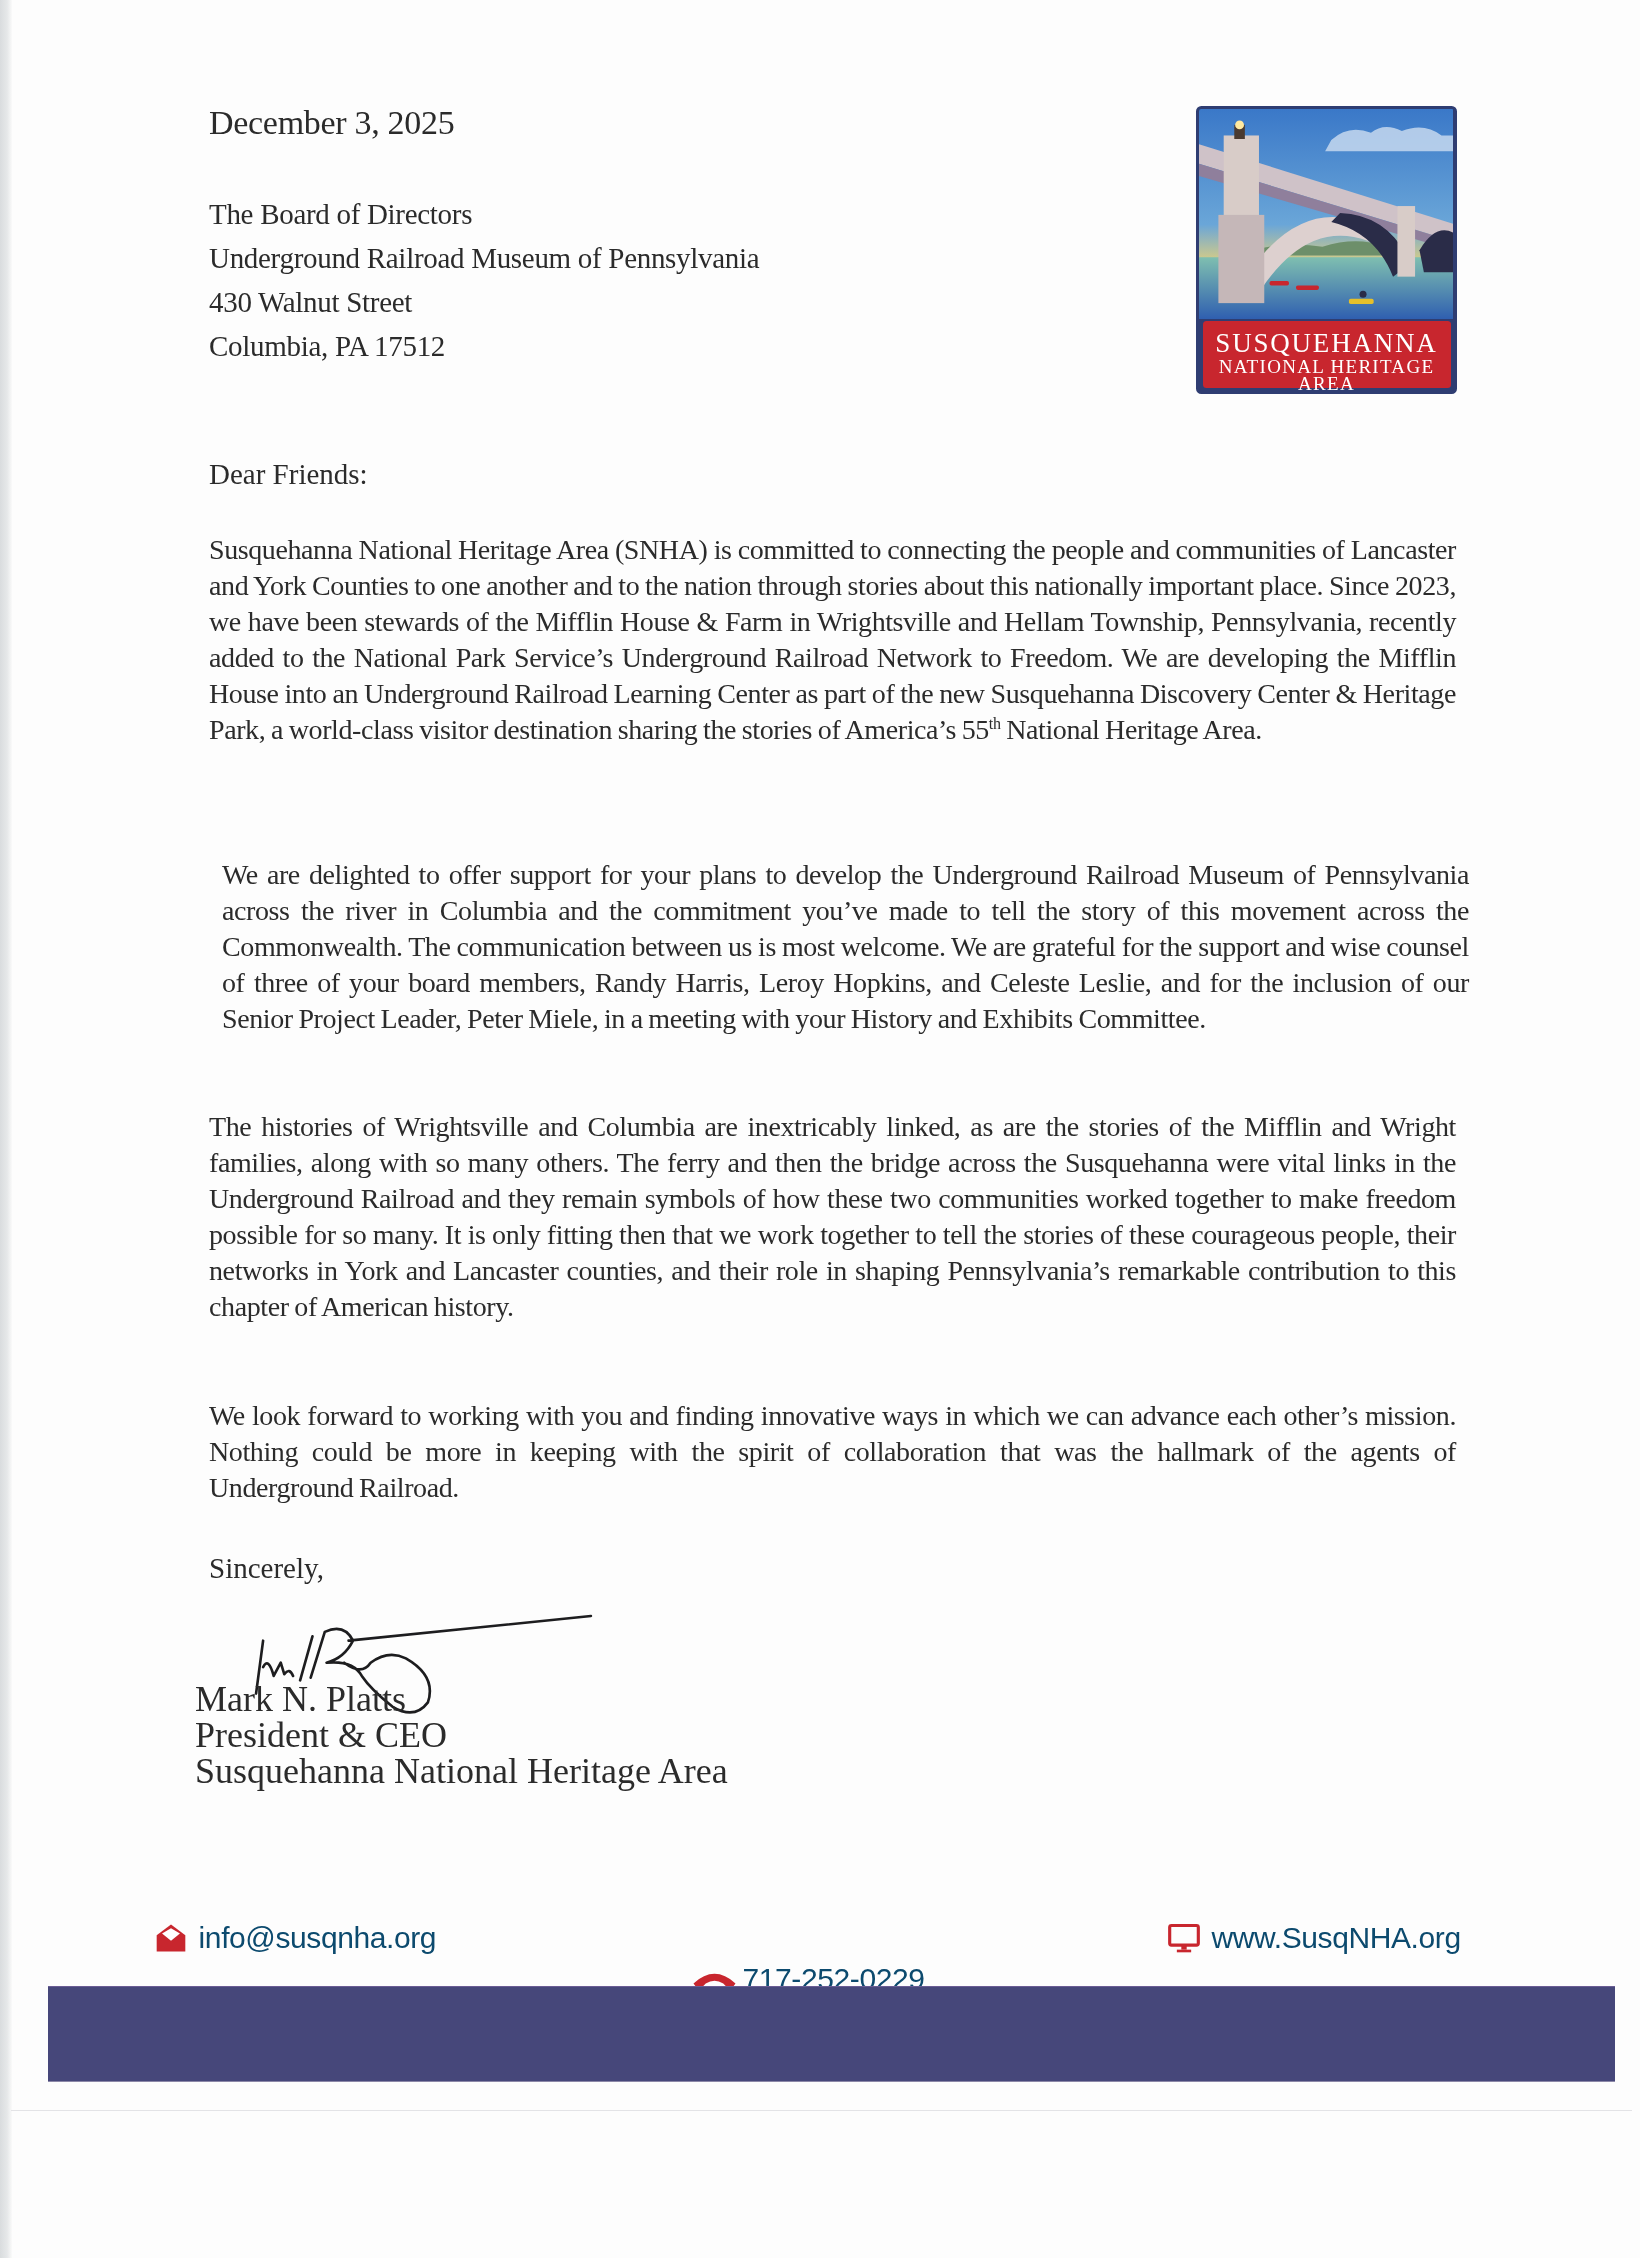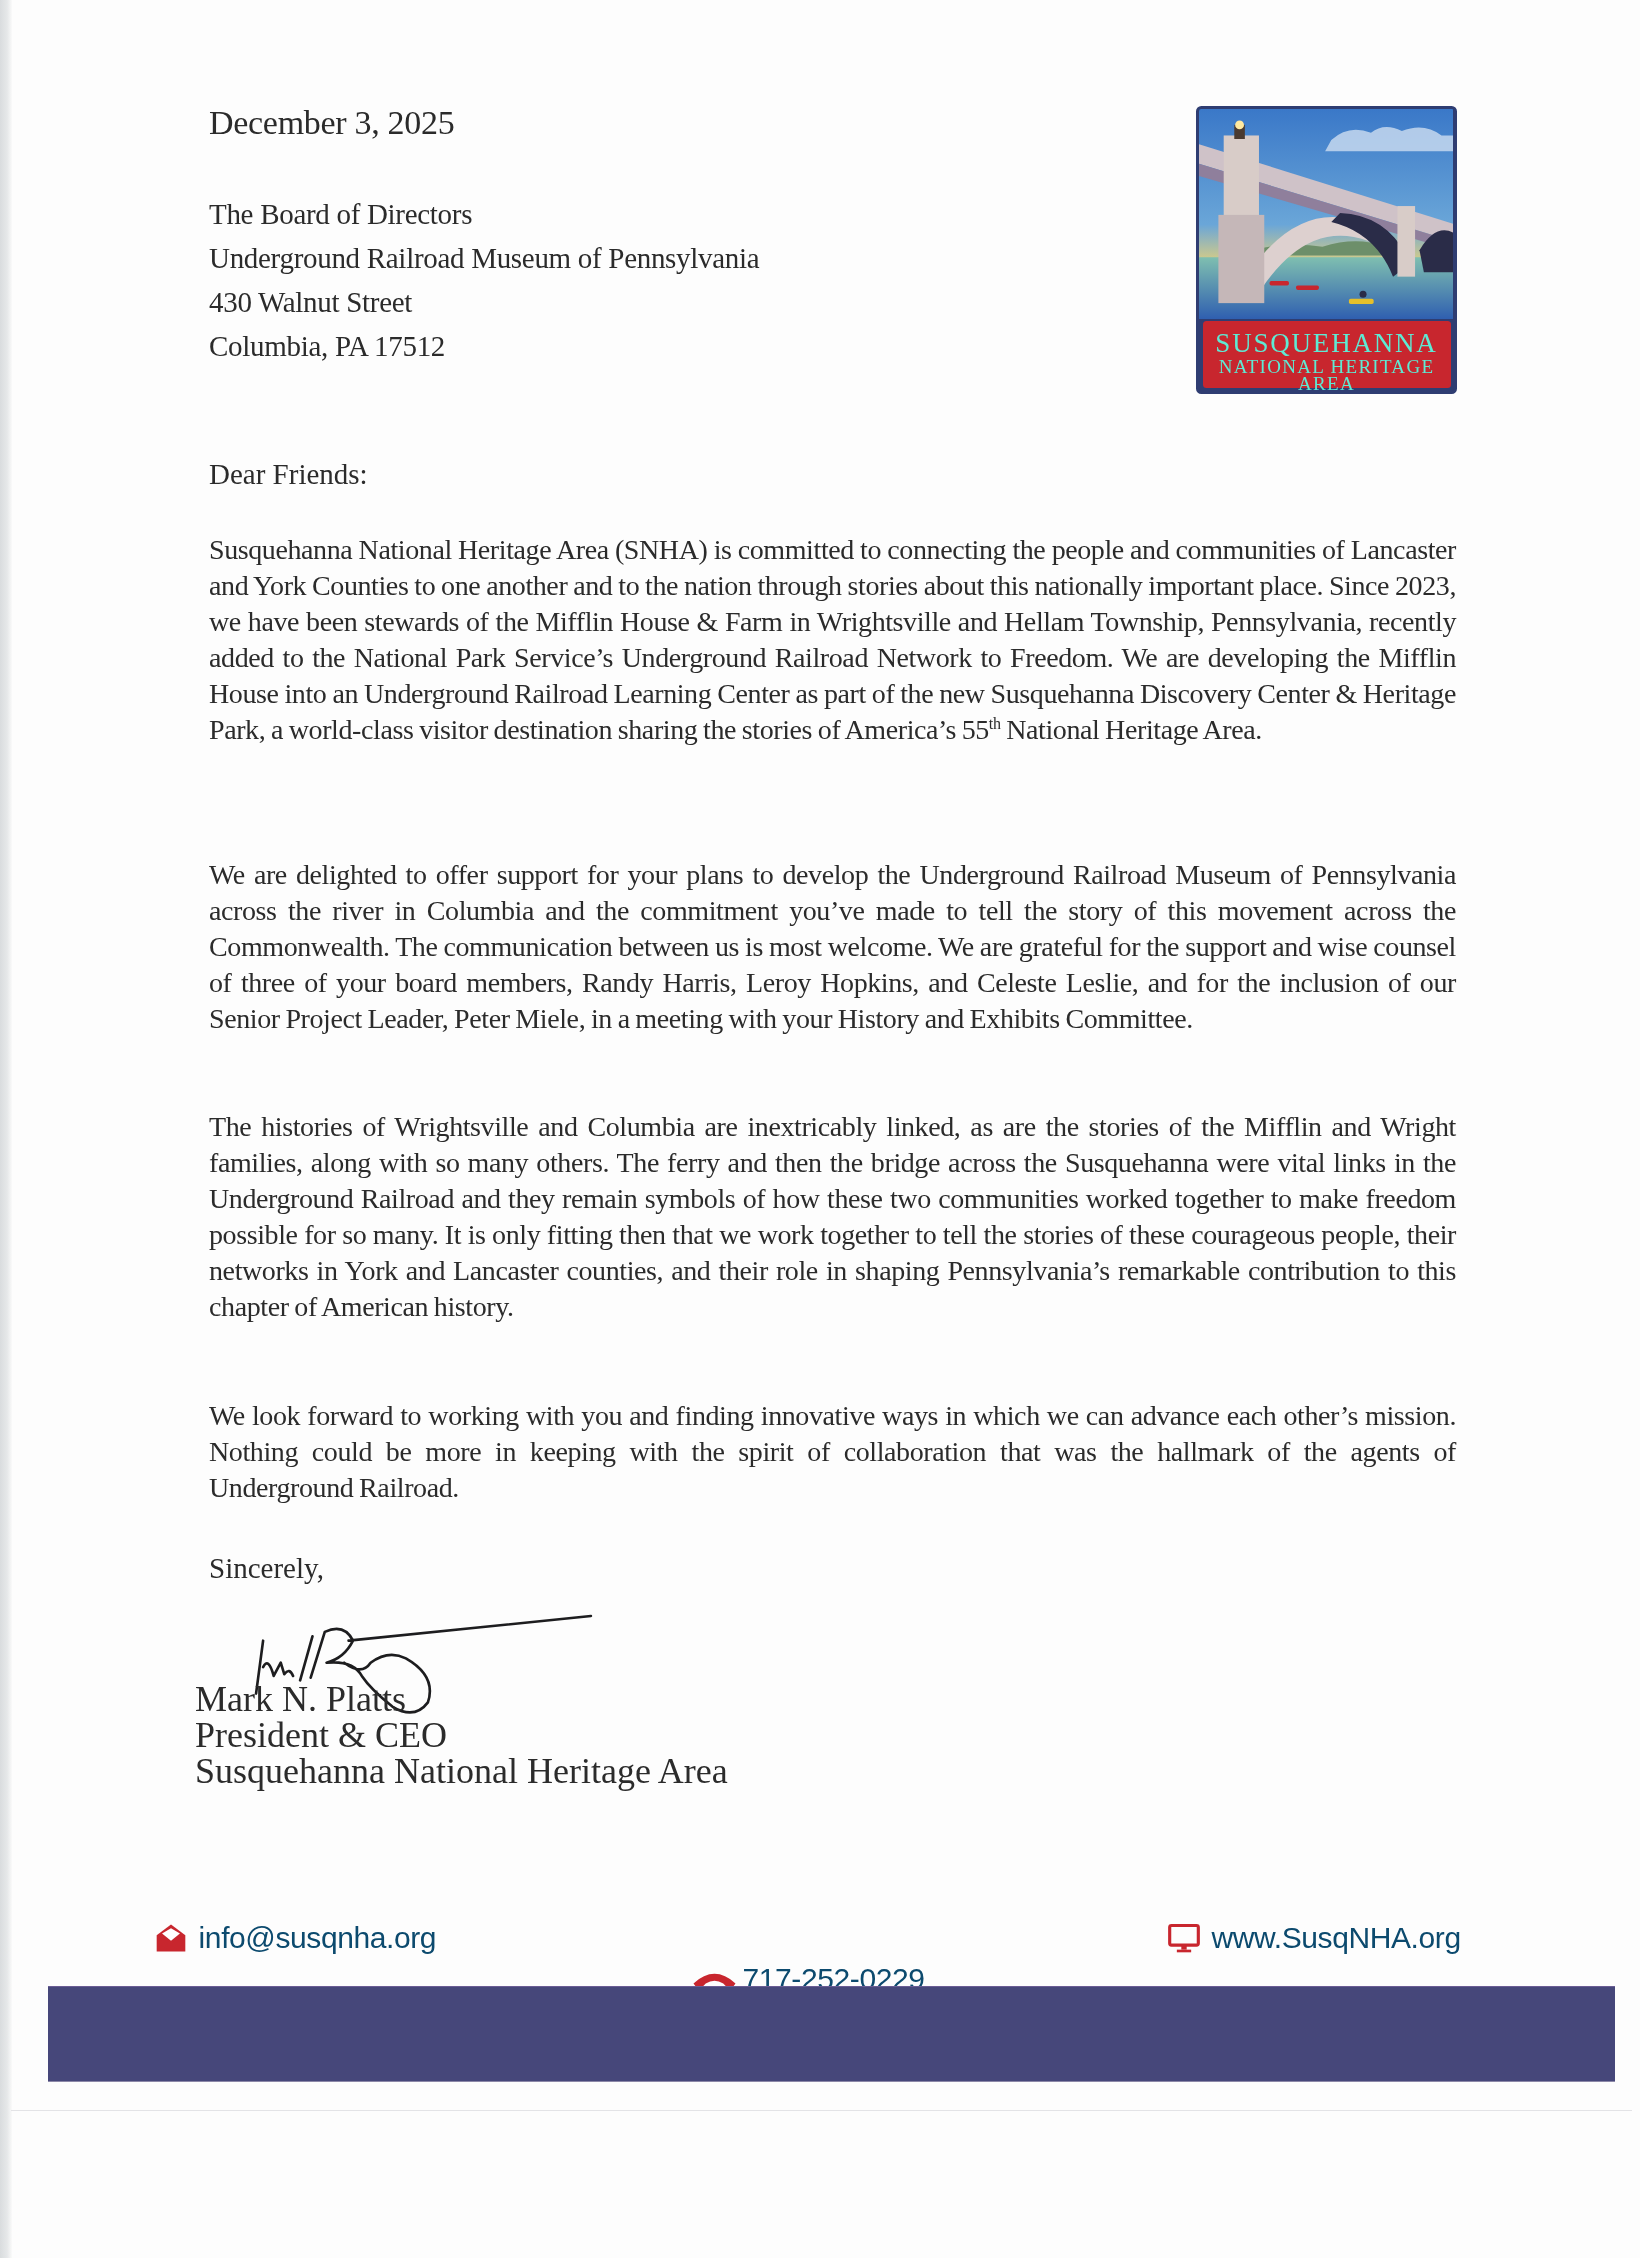--- a/index.html
+++ b/index.html
@@ -20,37 +20,37 @@
   .date { position: absolute; left: 209px; top: 104px; font-size: 34px; letter-spacing: -0.3px; }
   .address { position: absolute; left: 209px; top: 192px; font-size: 29px; line-height: 44px; letter-spacing: -0.3px; }
   .address div { white-space: nowrap; }
   .salutation { position: absolute; left: 209px; top: 458px; font-size: 29px; }
   .body-text {
     position: absolute; left: 209px; width: 1247px;
     font-size: 28px; line-height: 36px; text-align: justify;
     letter-spacing: -0.4px; word-spacing: -0.9px;
   }
   .p1 { top: 532px; }
-  .p2 { top: 857px; }
+  .p2 { top: 857px; margin-left: 13px; }
   .p3 { top: 1109px; }
   .p4 { top: 1398px; }
   .body-text sup { font-size: 16px; line-height: 0; vertical-align: super; }
   .closing { position: absolute; left: 209px; top: 1552px; font-size: 29px; }
   .signature { position: absolute; left: 238px; top: 1579px; width: 371px; height: 141px; }
   .sign-block { position: absolute; left: 195px; top: 1681px; font-size: 36px; line-height: 36px; }
 
   .logo {
     position: absolute; left: 1196px; top: 106px; width: 261px; height: 288px;
     border: 3.5px solid #2f3d72; border-radius: 5.3px; overflow: hidden; box-sizing: border-box;
     background: #2f3d72;
   }
   .logo-art { position: absolute; left: 0; top: 0; width: 254px; height: 210px; }
   .logo-banner {
     position: absolute; left: 3.5px; right: 3.5px; bottom: 3.5px; height: 67px;
-    background: #c8262e; border-radius: 3.5px; text-align: center; color: #5eead4;
+    background: #c8262e; border-radius: 3.5px; text-align: center; color: #ffffff;
     font-family: "Liberation Serif", "DejaVu Serif", serif;
   }
   .logo-title { font-size: 27px; letter-spacing: 1.8px; margin-top: 7px; line-height: 30px; }
   .logo-sub { font-size: 19px; letter-spacing: 1.3px; line-height: 17.6px; }
 
   .contact-row {
     position: absolute; top: 1916px; height: 44px; display: flex; align-items: center;
     font-family: Liberation Sans, sans-serif; font-size: 30px; color: #0c4a6e;
     letter-spacing: -0.4px;
   }

